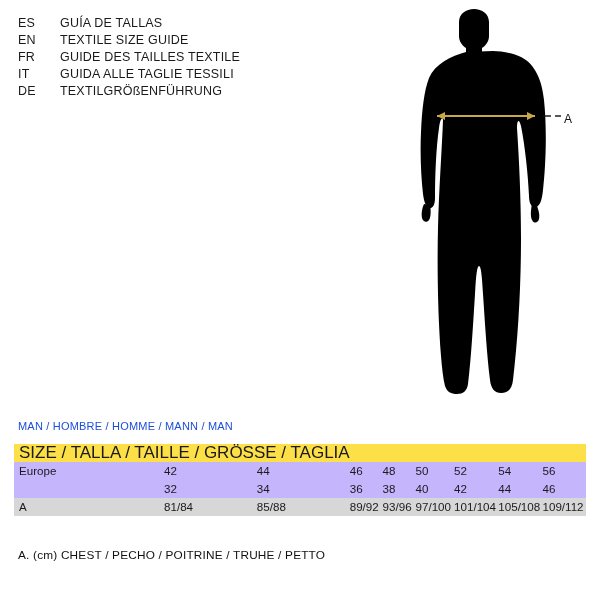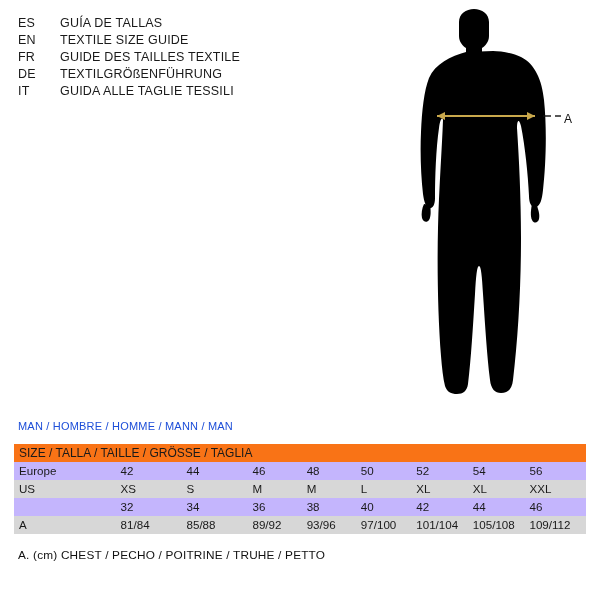--- a/index.html
+++ b/index.html
@@ -97,22 +97,22 @@
     color: #1a1a1a;
   }
   table.size-table td {
     padding: 0;
     height: 18px;
     line-height: 18px;
     vertical-align: middle;
     white-space: nowrap;
   }
   .row-head td {
-    background: #f97316;
-    font-size: 12px;
+    background: #fde047;
+    font-size: 17px;
     color: #1a1a1a;
   }
   .row-odd td {
     background: #c4b5fd;
   }
   .row-even td {
     background: #d7d7d7;
   }
   .col-label {
     width: 92px;
@@ -145,26 +145,26 @@
     </div>
     <div class="lang-row">
       <span class="lang-code">EN</span>
       <span class="lang-text">TEXTILE SIZE GUIDE</span>
     </div>
     <div class="lang-row">
       <span class="lang-code">FR</span>
       <span class="lang-text">GUIDE DES TAILLES TEXTILE</span>
     </div>
     <div class="lang-row">
+      <span class="lang-code">IT</span>
+      <span class="lang-text">GUIDA ALLE TAGLIE TESSILI</span>
+    </div>
+    <div class="lang-row">
       <span class="lang-code">DE</span>
       <span class="lang-text">TEXTILGRÖßENFÜHRUNG</span>
-    </div>
-    <div class="lang-row">
-      <span class="lang-code">IT</span>
-      <span class="lang-text">GUIDA ALLE TAGLIE TESSILI</span>
     </div>
   </div>
 
 
   <div class="figure-wrap">
     <svg width="200" height="400" viewBox="0 0 200 400">
 
       <path fill="#000000" d="M64 14 c0,-8 7,-13 15,-13 c8,0 15,5 15,13 l0,14 c0,6 -4,10 -7,12 l0,6 c0,0 0,0 0,0 l-16,0 l0,-6 c-3,-2 -7,-6 -7,-12 z"></path>
 
       <path fill="#000000" d="
@@ -224,31 +224,20 @@
       <td class="col-label">Europe</td>
       <td class="cell">42</td>
       <td class="cell">44</td>
       <td class="cell">46</td>
       <td class="cell">48</td>
       <td class="cell">50</td>
       <td class="cell">52</td>
       <td class="cell">54</td>
       <td class="cell">56</td>
     </tr>
-    <tr class="row-even">
-      <td class="col-label">US</td>
-      <td class="cell">XS</td>
-      <td class="cell">S</td>
-      <td class="cell">M</td>
-      <td class="cell">M</td>
-      <td class="cell">L</td>
-      <td class="cell">XL</td>
-      <td class="cell">XL</td>
-      <td class="cell">XXL</td>
-    </tr>
     <tr class="row-odd">
       <td class="col-label"></td>
       <td class="cell">32</td>
       <td class="cell">34</td>
       <td class="cell">36</td>
       <td class="cell">38</td>
       <td class="cell">40</td>
       <td class="cell">42</td>
       <td class="cell">44</td>
       <td class="cell">46</td>

